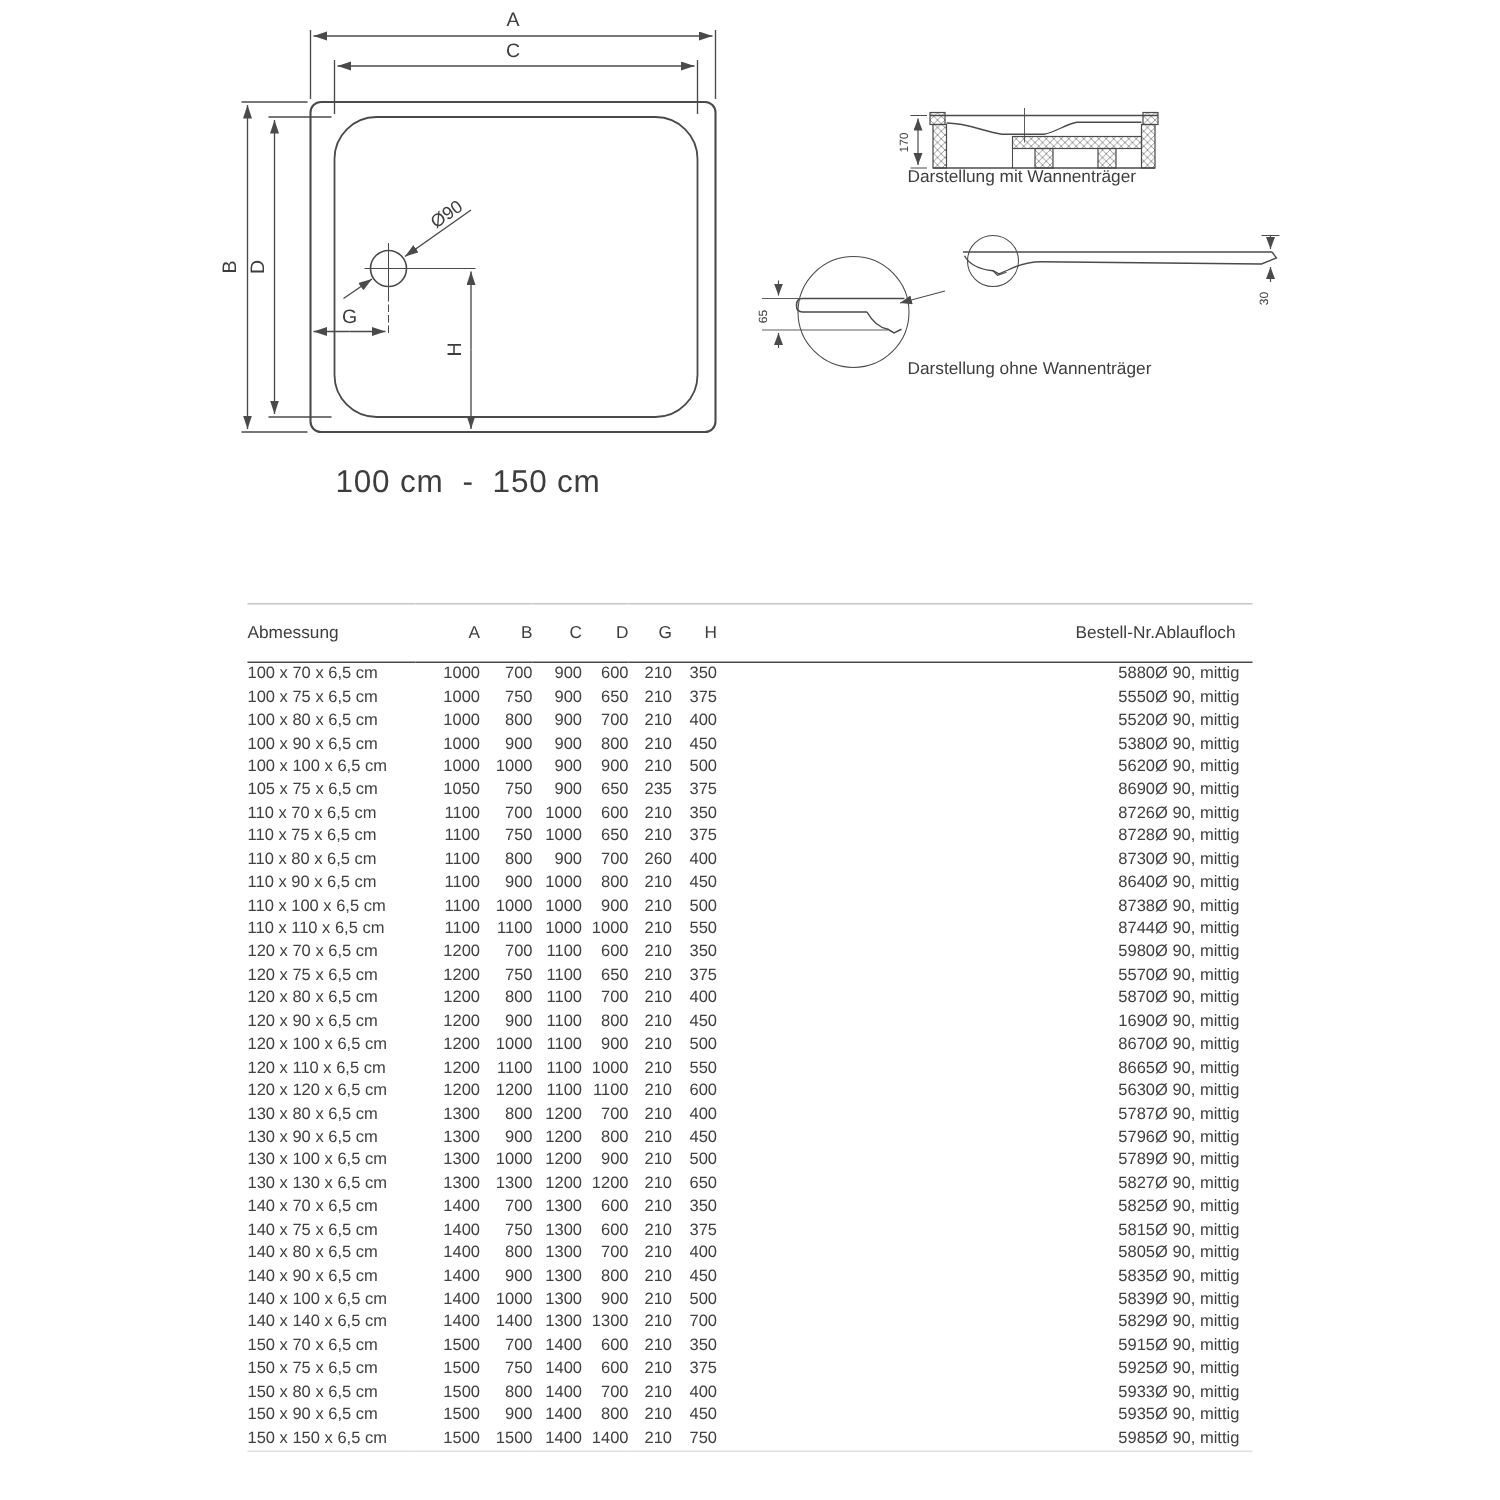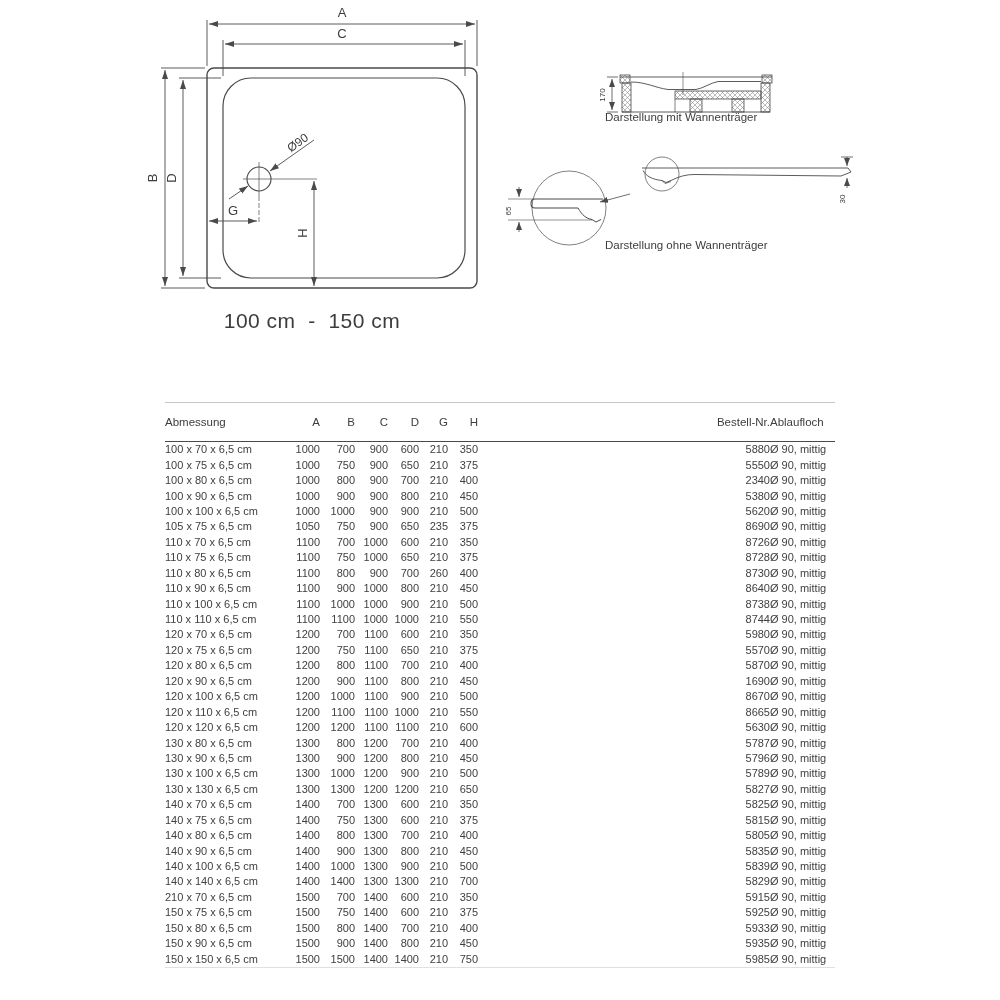--- a/index.html
+++ b/index.html
@@ -219,21 +219,21 @@
         </tr>
         <tr>
           <td class="col-dim">100 x 80 x 6,5 cm</td>
           <td class="col-num">1000</td>
           <td class="col-num">800</td>
           <td class="col-num">900</td>
           <td class="col-num">700</td>
           <td class="col-num">210</td>
           <td class="col-num">400</td>
           <td></td>
-          <td class="col-best">2340</td>
+          <td class="col-best">5520</td>
           <td class="col-abl">Ø 90, mittig</td>
         </tr>
         <tr>
           <td class="col-dim">100 x 90 x 6,5 cm</td>
           <td class="col-num">1000</td>
           <td class="col-num">900</td>
           <td class="col-num">900</td>
           <td class="col-num">800</td>
           <td class="col-num">210</td>
           <td class="col-num">450</td>
@@ -535,21 +535,21 @@
           <td class="col-num">1400</td>
           <td class="col-num">1300</td>
           <td class="col-num">1300</td>
           <td class="col-num">210</td>
           <td class="col-num">700</td>
           <td></td>
           <td class="col-best">5829</td>
           <td class="col-abl">Ø 90, mittig</td>
         </tr>
         <tr>
-          <td class="col-dim">210 x 70 x 6,5 cm</td>
+          <td class="col-dim">150 x 70 x 6,5 cm</td>
           <td class="col-num">1500</td>
           <td class="col-num">700</td>
           <td class="col-num">1400</td>
           <td class="col-num">600</td>
           <td class="col-num">210</td>
           <td class="col-num">350</td>
           <td></td>
           <td class="col-best">5915</td>
           <td class="col-abl">Ø 90, mittig</td>
         </tr>

